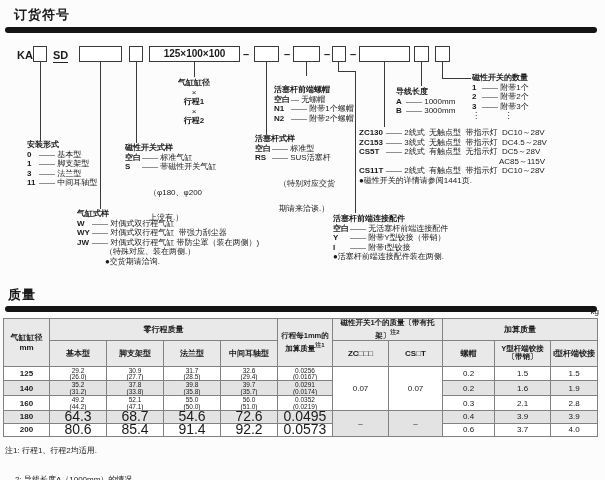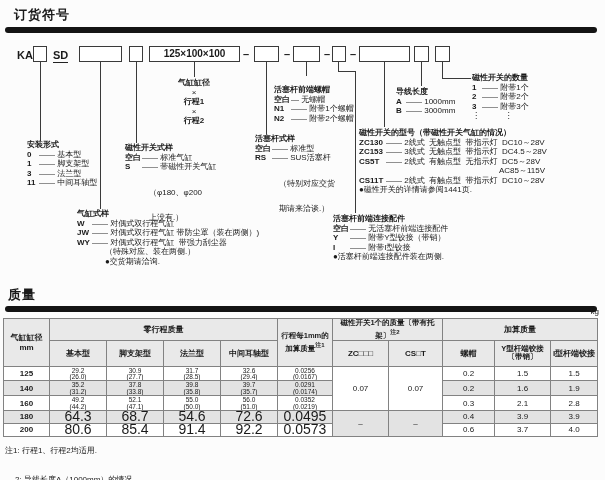--- a/index.html
+++ b/index.html
@@ -96,22 +96,22 @@
     <div class="blk-t">安装形式</div>
     <div class="ln"><b>0</b><span>—— 基本型</span></div>
     <div class="ln"><b>1</b><span>—— 脚支架型</span></div>
     <div class="ln"><b>3</b><span>—— 法兰型</span></div>
     <div class="ln"><b>11</b><span>—— 中间耳轴型</span></div>
   </div>
 
   <div class="blk cw15" style="left:77px;top:209px;">
     <div class="blk-t">气缸式样</div>
     <div class="ln"><b>W</b><span>—— 对偶式双行程气缸</span></div>
+    <div class="ln"><b>WY</b><span>—— 对偶式双行程气缸  带强力刮尘器</span></div>
     <div class="ln"><b>JW</b><span>—— 对偶式双行程气缸 带防尘罩（装在两侧）)</span></div>
-    <div class="ln"><b>WY</b><span>—— 对偶式双行程气缸  带强力刮尘器</span></div>
     <div class="ln ind28">（特殊对应、装在两侧.）</div>
     <div class="ln ind28">●交货期请洽询.</div>
   </div>
 
   <div class="blk cw17" style="left:125px;top:143px;">
     <div class="blk-t">磁性开关式样</div>
     <div class="ln"><b>空白</b><span>—— 标准气缸</span></div>
     <div class="ln"><b>S</b><span>—— 带磁性开关气缸</span></div>
     <div class="ln ind24">（φ180、φ200</div>
     <div class="ln ind24">上没有.）</div>
@@ -134,21 +134,20 @@
 
   <div class="blk cw17" style="left:333px;top:214px;">
     <div class="blk-t">活塞杆前端连接配件</div>
     <div class="ln"><b>空白</b><span>—— 无活塞杆前端连接配件</span></div>
     <div class="ln"><b>Y</b><span>—— 附带Y型铰接（带销）</span></div>
     <div class="ln"><b>I</b><span>—— 附带I型铰接</span></div>
     <div class="ln">●活塞杆前端连接配件装在两侧.</div>
   </div>
 
   <div class="blk cw26" style="left:359px;top:128px;">
-    <div class="blk-t">磁性开关的型号（带磁性开关气缸的情况）</div>
     <div class="ln"><b>ZC130</b><span>—— 2线式  无触点型  带指示灯  DC10～28V</span></div>
     <div class="ln"><b>ZC153</b><span>—— 3线式  无触点型  带指示灯  DC4.5～28V</span></div>
     <div class="ln"><b>CS5T</b><span>—— 2线式  有触点型  无指示灯  DC5～28V</span></div>
     <div class="ln ind-ac">AC85～115V</div>
     <div class="ln"><b>CS11T</b><span>—— 2线式  有触点型  带指示灯  DC10～28V</span></div>
     <div class="ln">●磁性开关的详情请参阅1441页.</div>
   </div>
 
   <div class="blk cw10" style="left:396px;top:87px;">
     <div class="blk-t">导线长度</div>

